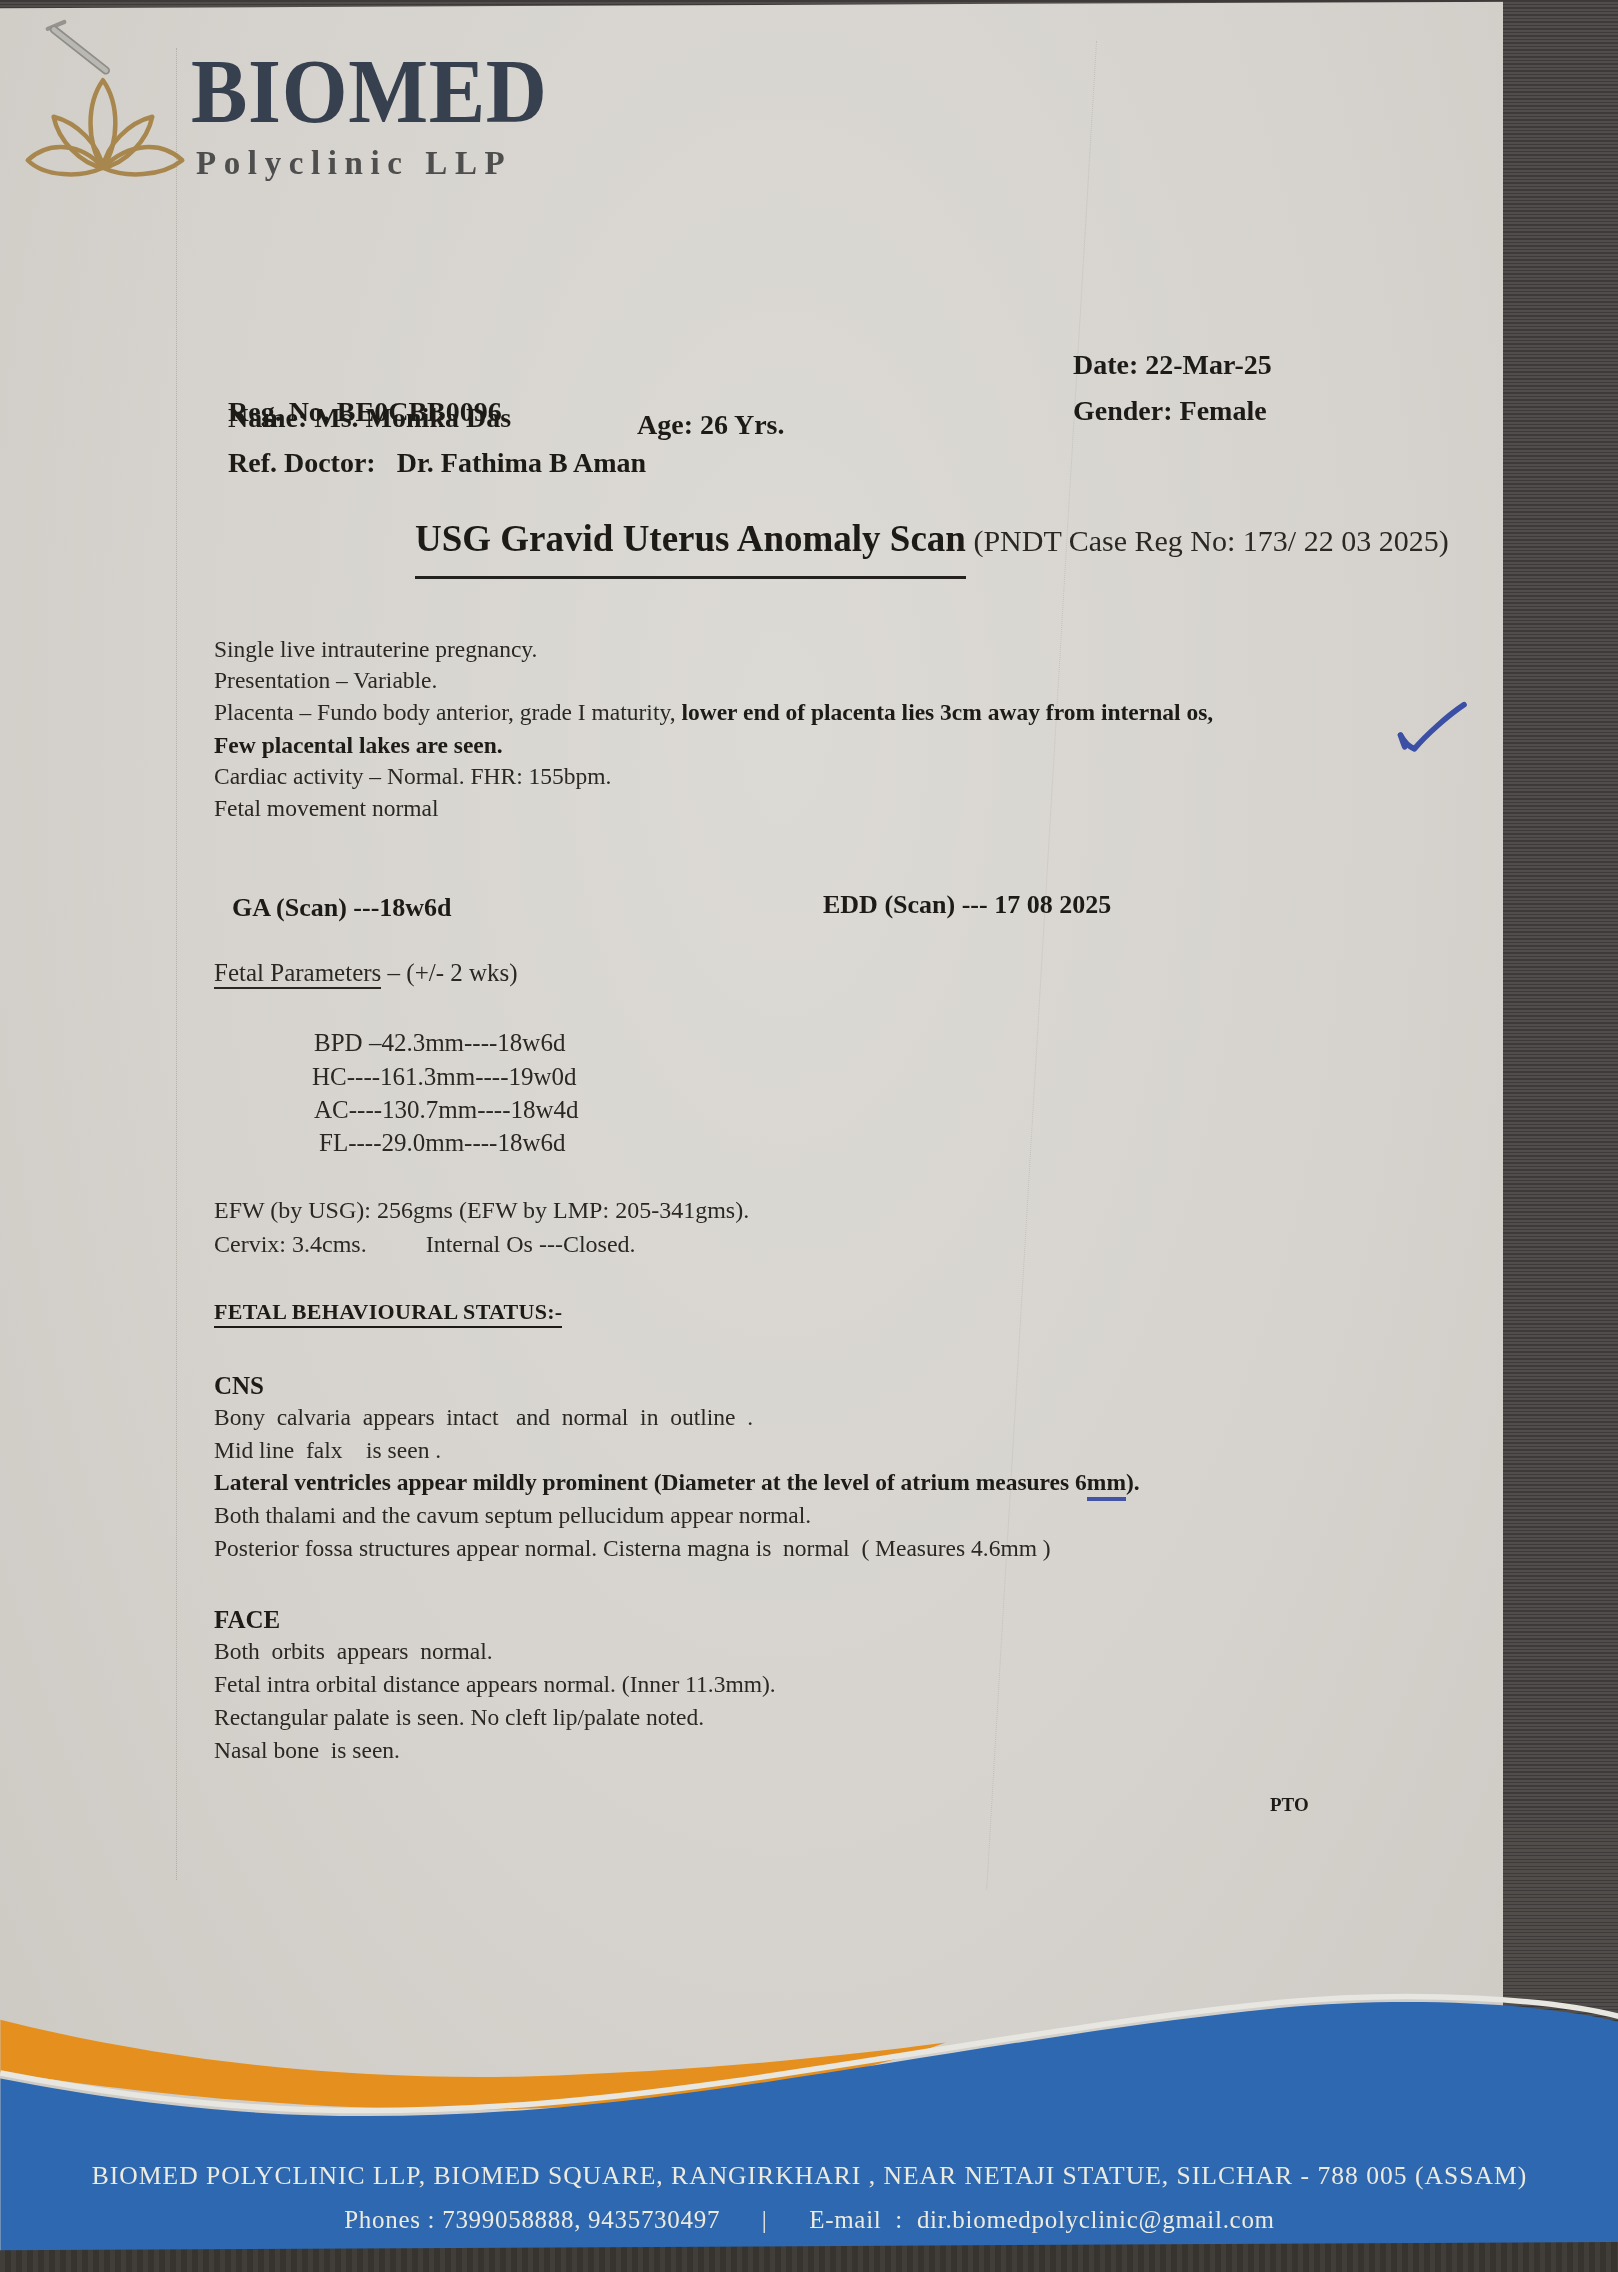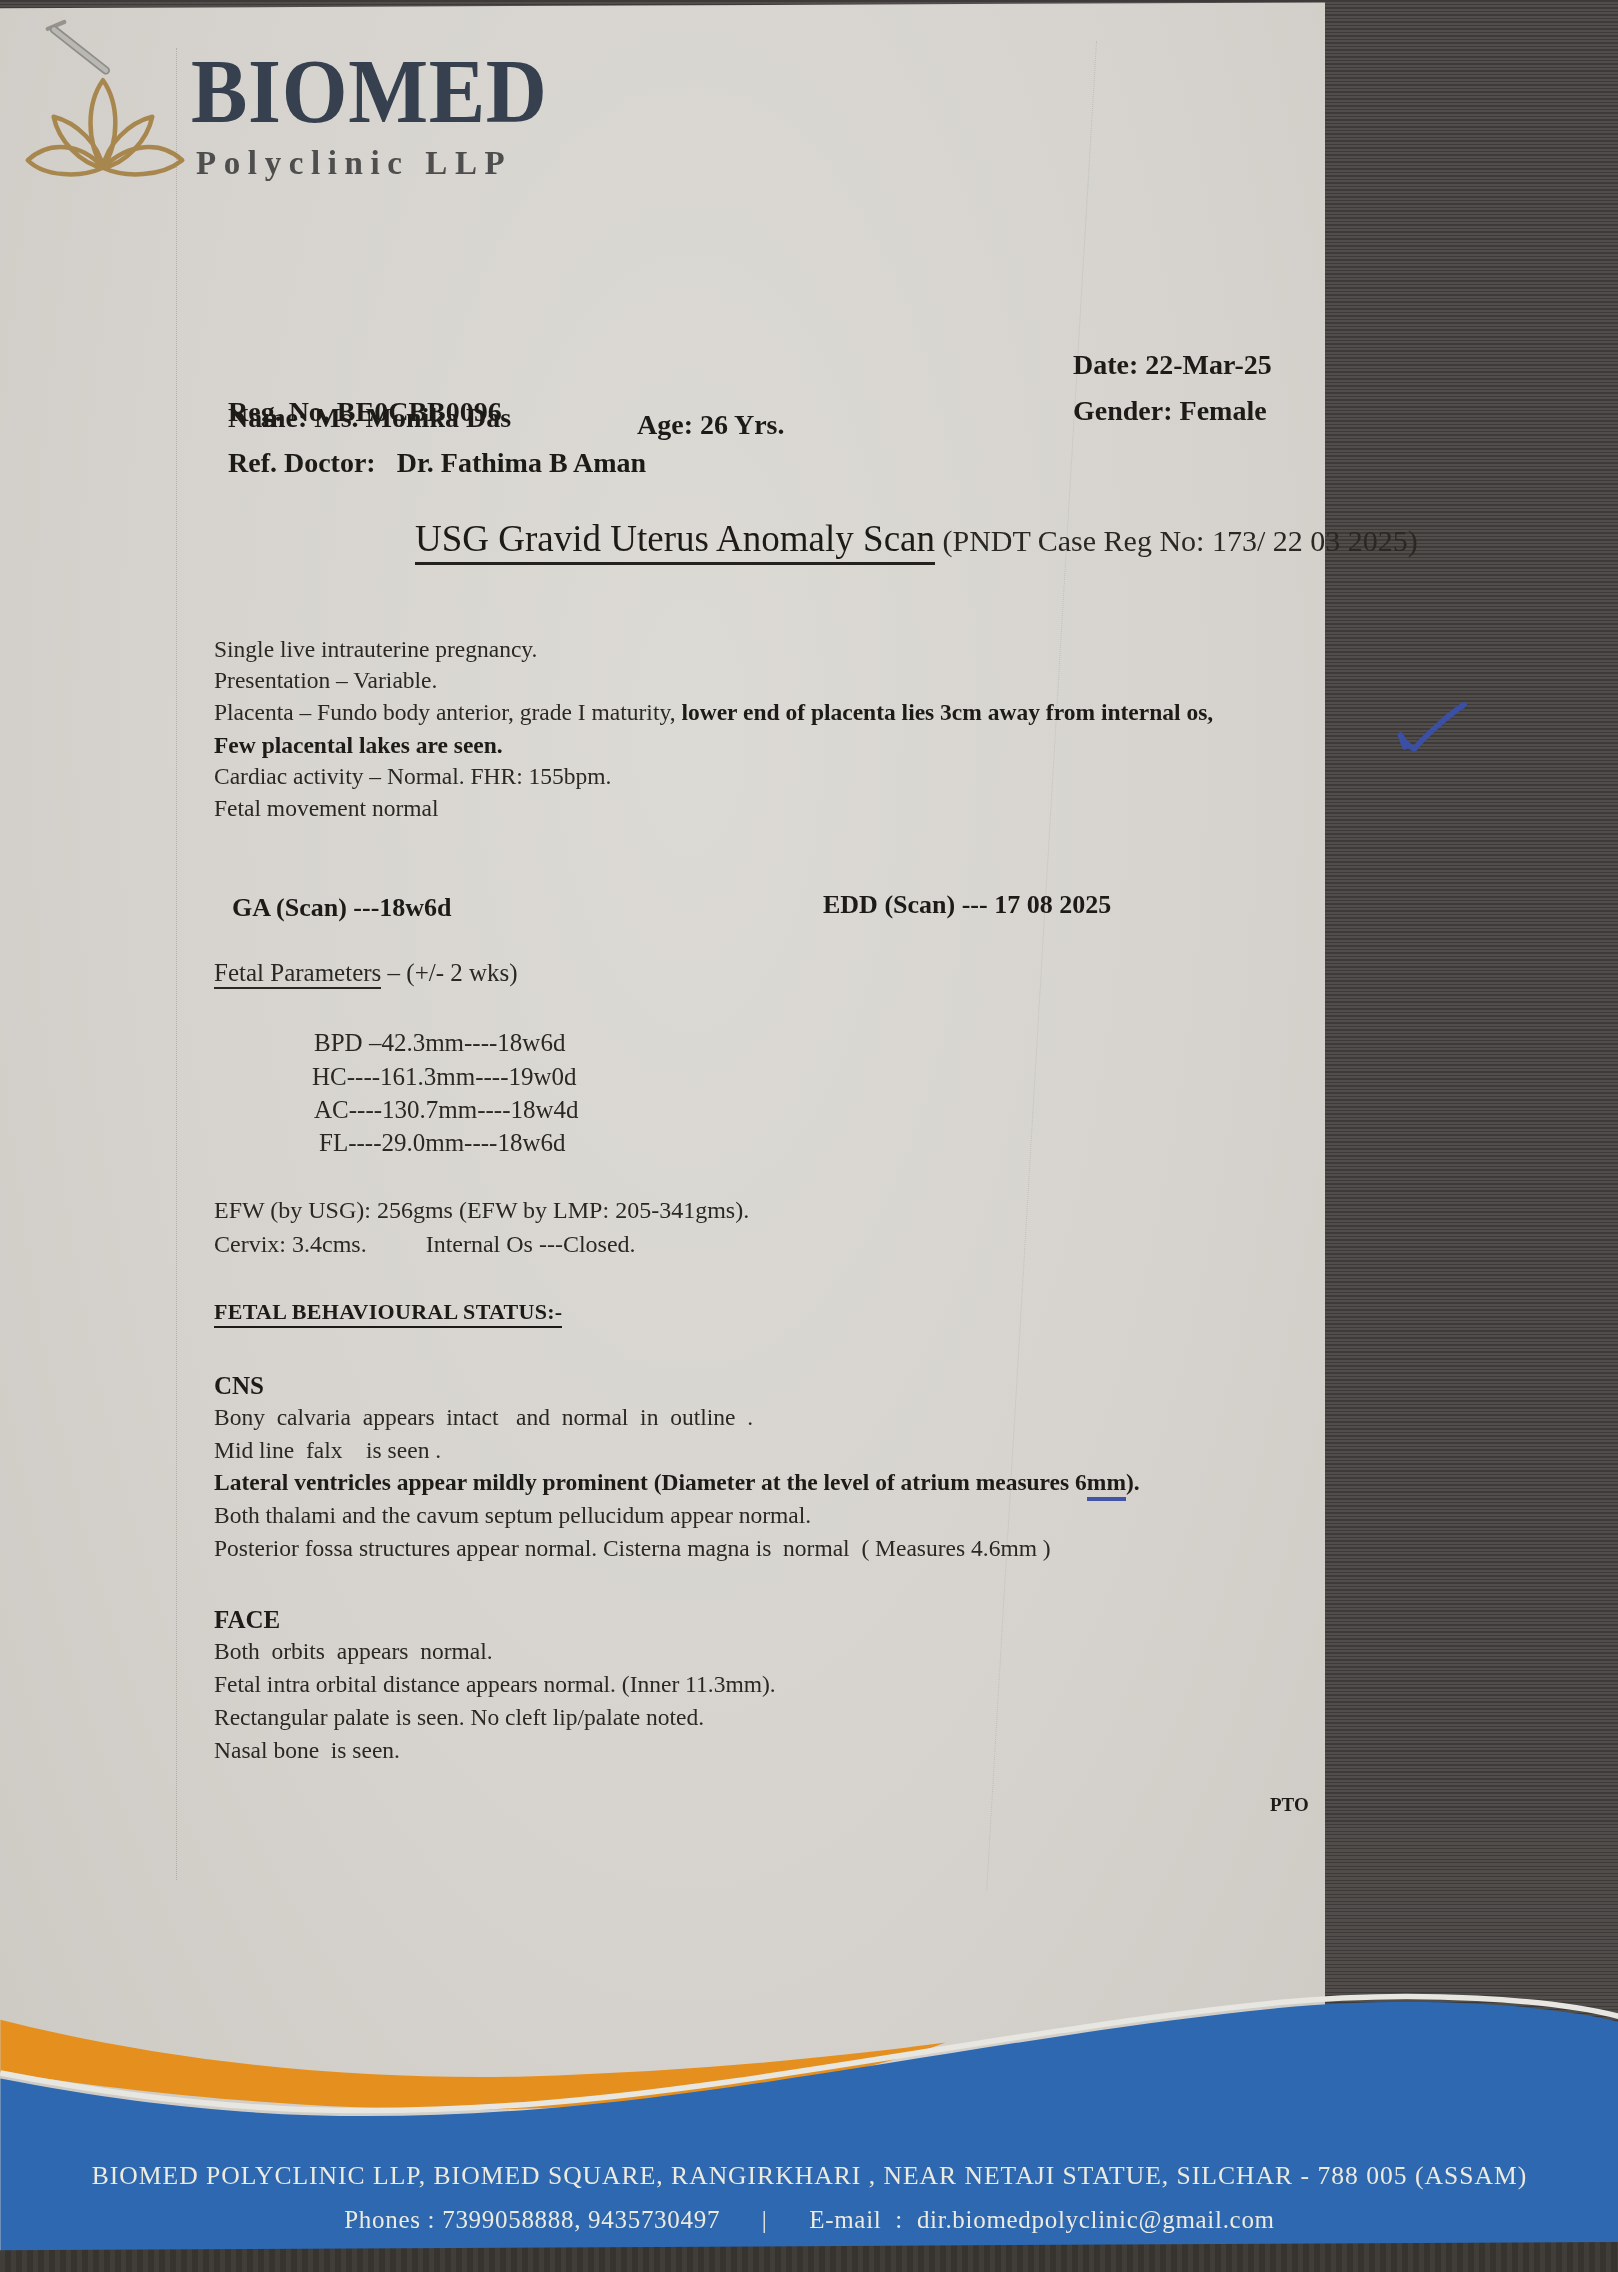--- a/index.html
+++ b/index.html
@@ -3,33 +3,33 @@
 <meta charset="utf-8">
 <style>
   html,body{margin:0;padding:0;}
   body{
     width:1619px;height:2273px;position:relative;overflow:hidden;
     background:#4a4745;
     background-image:repeating-linear-gradient(0deg, rgba(0,0,0,.18) 0 1.4px, rgba(255,255,255,.03) 1.4px 3.5px);
     font-family:"Liberation Serif", serif;
   }
   .paper{
-    position:absolute;left:0;top:0;width:1325px;height:2273px;
+    position:absolute;left:0;top:0;width:1503px;height:2273px;
     background:radial-gradient(ellipse at 52% 32%, #dcdad5 0%, #d6d3ce 55%, #ccc9c3 100%);
     clip-path:polygon(0px 8.3px, 1583px 1.4px, 1599px 657px, 1619px 1548px, 1619px 2273px, 0px 2273px);
   }
   .t{position:absolute;white-space:pre;color:#2b2823;font-size:23.5px;line-height:1.2;}
   .b{font-weight:bold;color:#1d1b17;}
   .fold{position:absolute;border-left:1.4px dotted rgba(60,58,54,.22);width:0;}
   .logo-title{position:absolute;left:191px;top:46px;font-size:91px;font-weight:bold;color:#36404f;
     letter-spacing:0.7px;transform:scaleX(.93);transform-origin:left top;line-height:1;}
   .logo-sub{position:absolute;left:196px;top:147px;font-size:33px;font-weight:600;color:#4e4e4e;
     letter-spacing:7.6px;line-height:1;}
   .hdr{font-size:28px;}
-  .title-main{font-size:37px;font-weight:normal;color:#1d1b17;border-bottom:3.5px solid #24221f;padding-bottom:3px;}
+  .title-main{font-size:37px;font-weight:bold;color:#1d1b17;border-bottom:3.5px solid #24221f;padding-bottom:17px;}
   .title-suffix{font-size:30px;color:#2b2823;}
   .ga{font-size:26px;}
   .param{font-size:25px;}
   .sec-head{font-size:22px;font-weight:bold;color:#1d1b17;border-bottom:2.8px solid #1d1b17;padding-bottom:2.1px;letter-spacing:0.3px;}
   .sub-head{font-size:25px;font-weight:bold;color:#1d1b17;}
   .pen-u{border-bottom:4.1px solid #4353a8;padding-bottom:2px;}
   .u-thin{border-bottom:2.1px solid #2b2823;padding-bottom:1.4px;}
   .footer-svg{position:absolute;left:0;top:1921px;}
   .f-addr{position:absolute;left:0;top:2161px;width:1619px;text-align:center;color:#edeade;
     font-size:25.6px;letter-spacing:1px;white-space:pre;}

